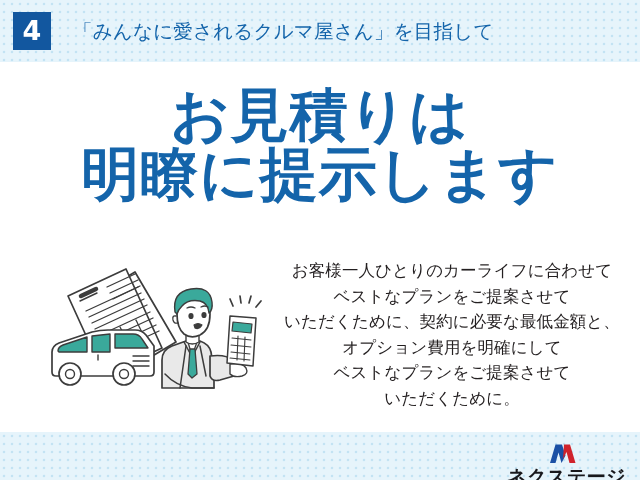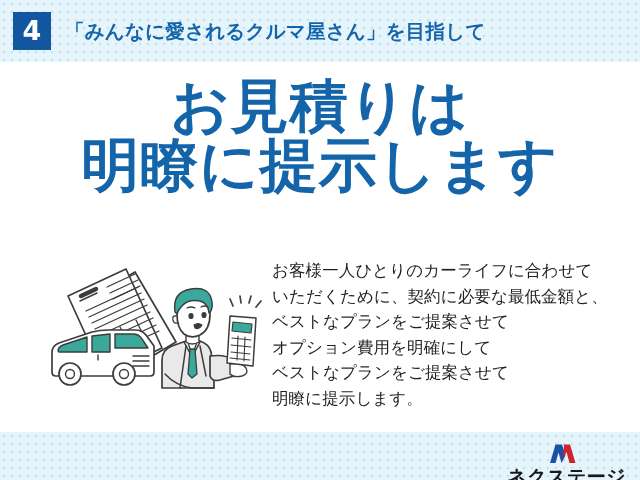--- a/index.html
+++ b/index.html
@@ -41,43 +41,43 @@
     background: #12579f;
     color: #ffffff;
     font-size: 27px;
     font-weight: bold;
     line-height: 38px;
     text-align: center;
     flex: 0 0 auto;
     letter-spacing: 0;
   }
   .header-title {
-    margin-left: 14px;
+    margin-left: 22px;
     color: #1464aa;
     font-size: 19.5px;
-    font-weight: bold;
+    font-weight: normal;
     letter-spacing: 0.2px;
     white-space: nowrap;
   }
 
   
   .panel {
     position: absolute;
     left: 0;
     top: 62px;
     width: 640px;
     height: 370px;
     background: #ffffff;
   }
 
   
   .headline {
     position: absolute;
     left: 0;
-    top: 15px;
+    top: 24px;
     width: 640px;
     text-align: center;
     color: #1464aa;
     font-weight: bold;
     line-height: 1.02;
     letter-spacing: 1px;
   }
   .headline .l1 {
     display: block;
     font-size: 58px;
@@ -90,20 +90,21 @@
   
   .body-copy {
     position: absolute;
     left: 272px;
     top: 196px;
     width: 360px;
     color: #231f20;
     font-size: 16.5px;
     line-height: 25.5px;
     letter-spacing: 0.1px;
+    text-align: center;
   }
   .body-copy p {
     margin: 0;
     white-space: nowrap;
   }
 
   
   .illustration {
     position: absolute;
     left: 34px;
@@ -267,25 +268,25 @@
             <path d="M207 47 L206 40"></path>
             <path d="M215 47 L217 40"></path>
             <path d="M222 51 L227 45"></path>
           </g>
         </g>
       </svg>
     </div>
 
     <div class="body-copy">
       <p>お客様一人ひとりのカーライフに合わせて</p>
+      <p>ベストなプランをご提案させて</p>
       <p>いただくために、契約に必要な最低金額と、</p>
-      <p>ベストなプランをご提案させて</p>
       <p>オプション費用を明確にして</p>
       <p>ベストなプランをご提案させて</p>
-      <p>明瞭に提示します。</p>
+      <p>いただくために。</p>
     </div>
 
   </div>
 
   <div class="footer">
     <div class="logo">
       <svg class="logo-mark" viewBox="0 0 30 21" xmlns="http://www.w3.org/2000/svg">
         <path d="M1 20 L6.5 1.5 L13 1.5 L16.5 12.5 L12.5 20 L9.5 9.5 L6.5 20 Z" fill="#1b50a5"></path>
         <path d="M15 1.5 L21 1.5 L26.5 20 L20.5 20 L17.5 9 L14 16 Z" fill="#d0232c"></path>
       </svg>

